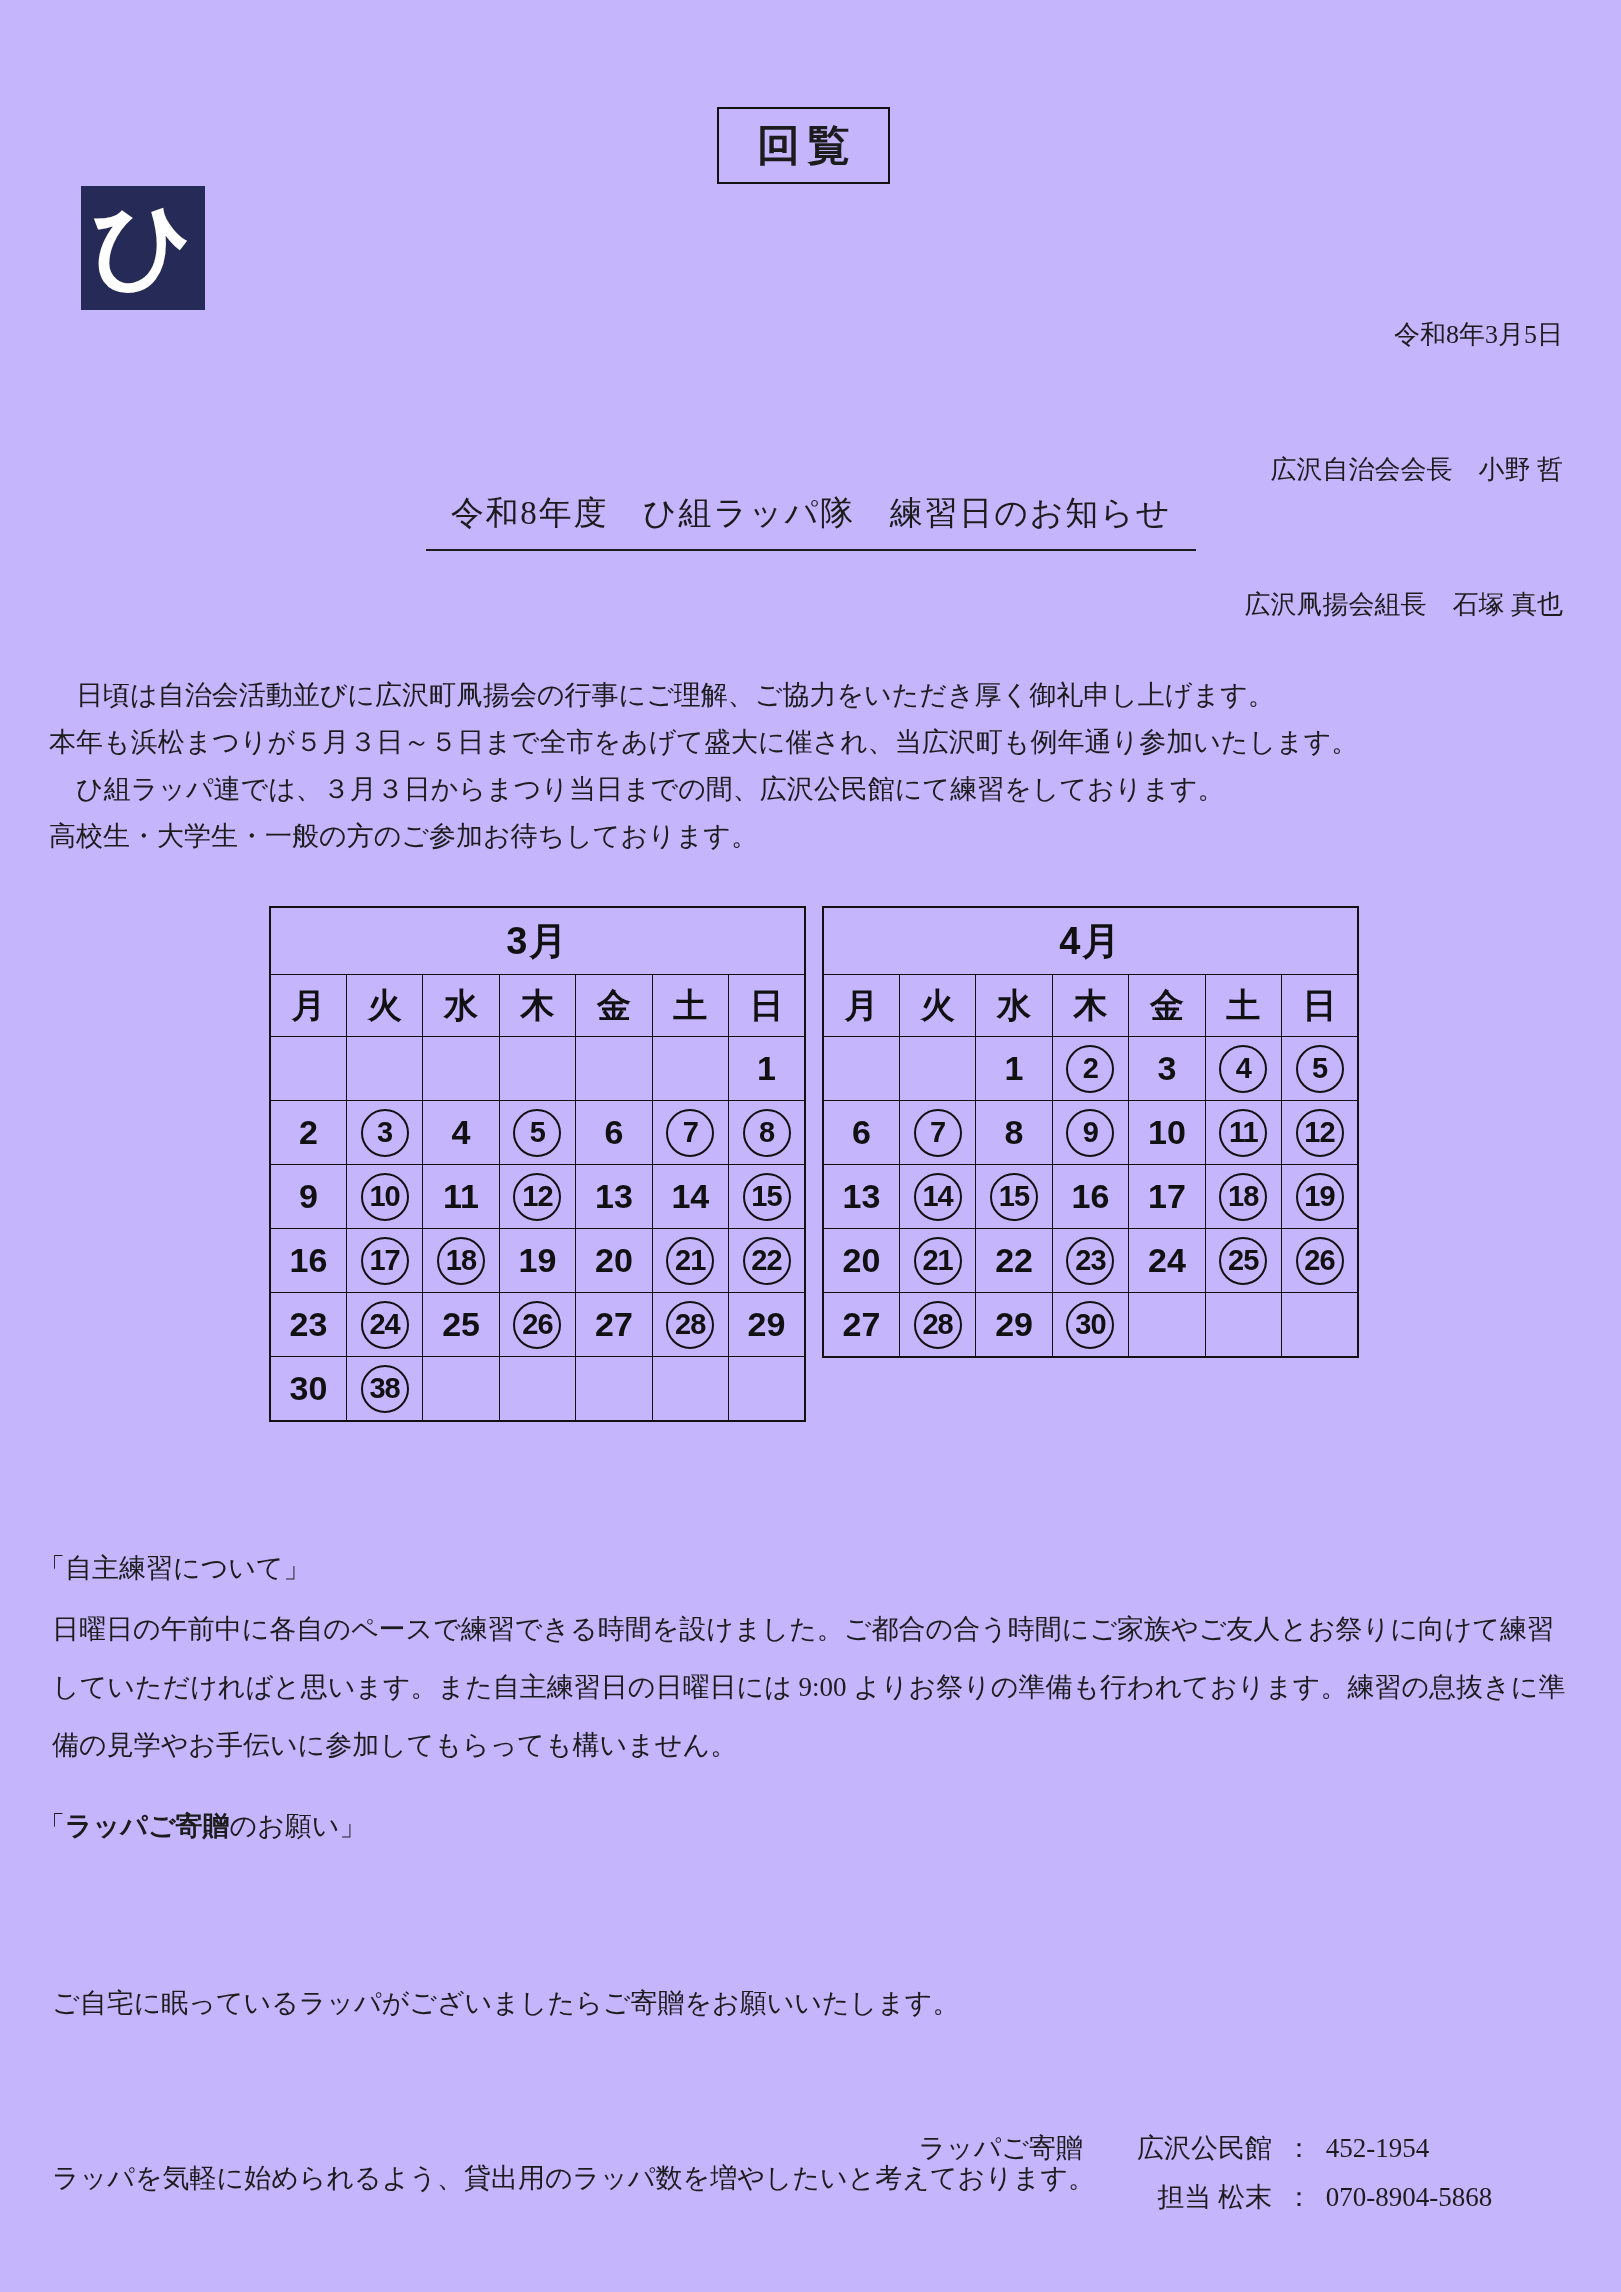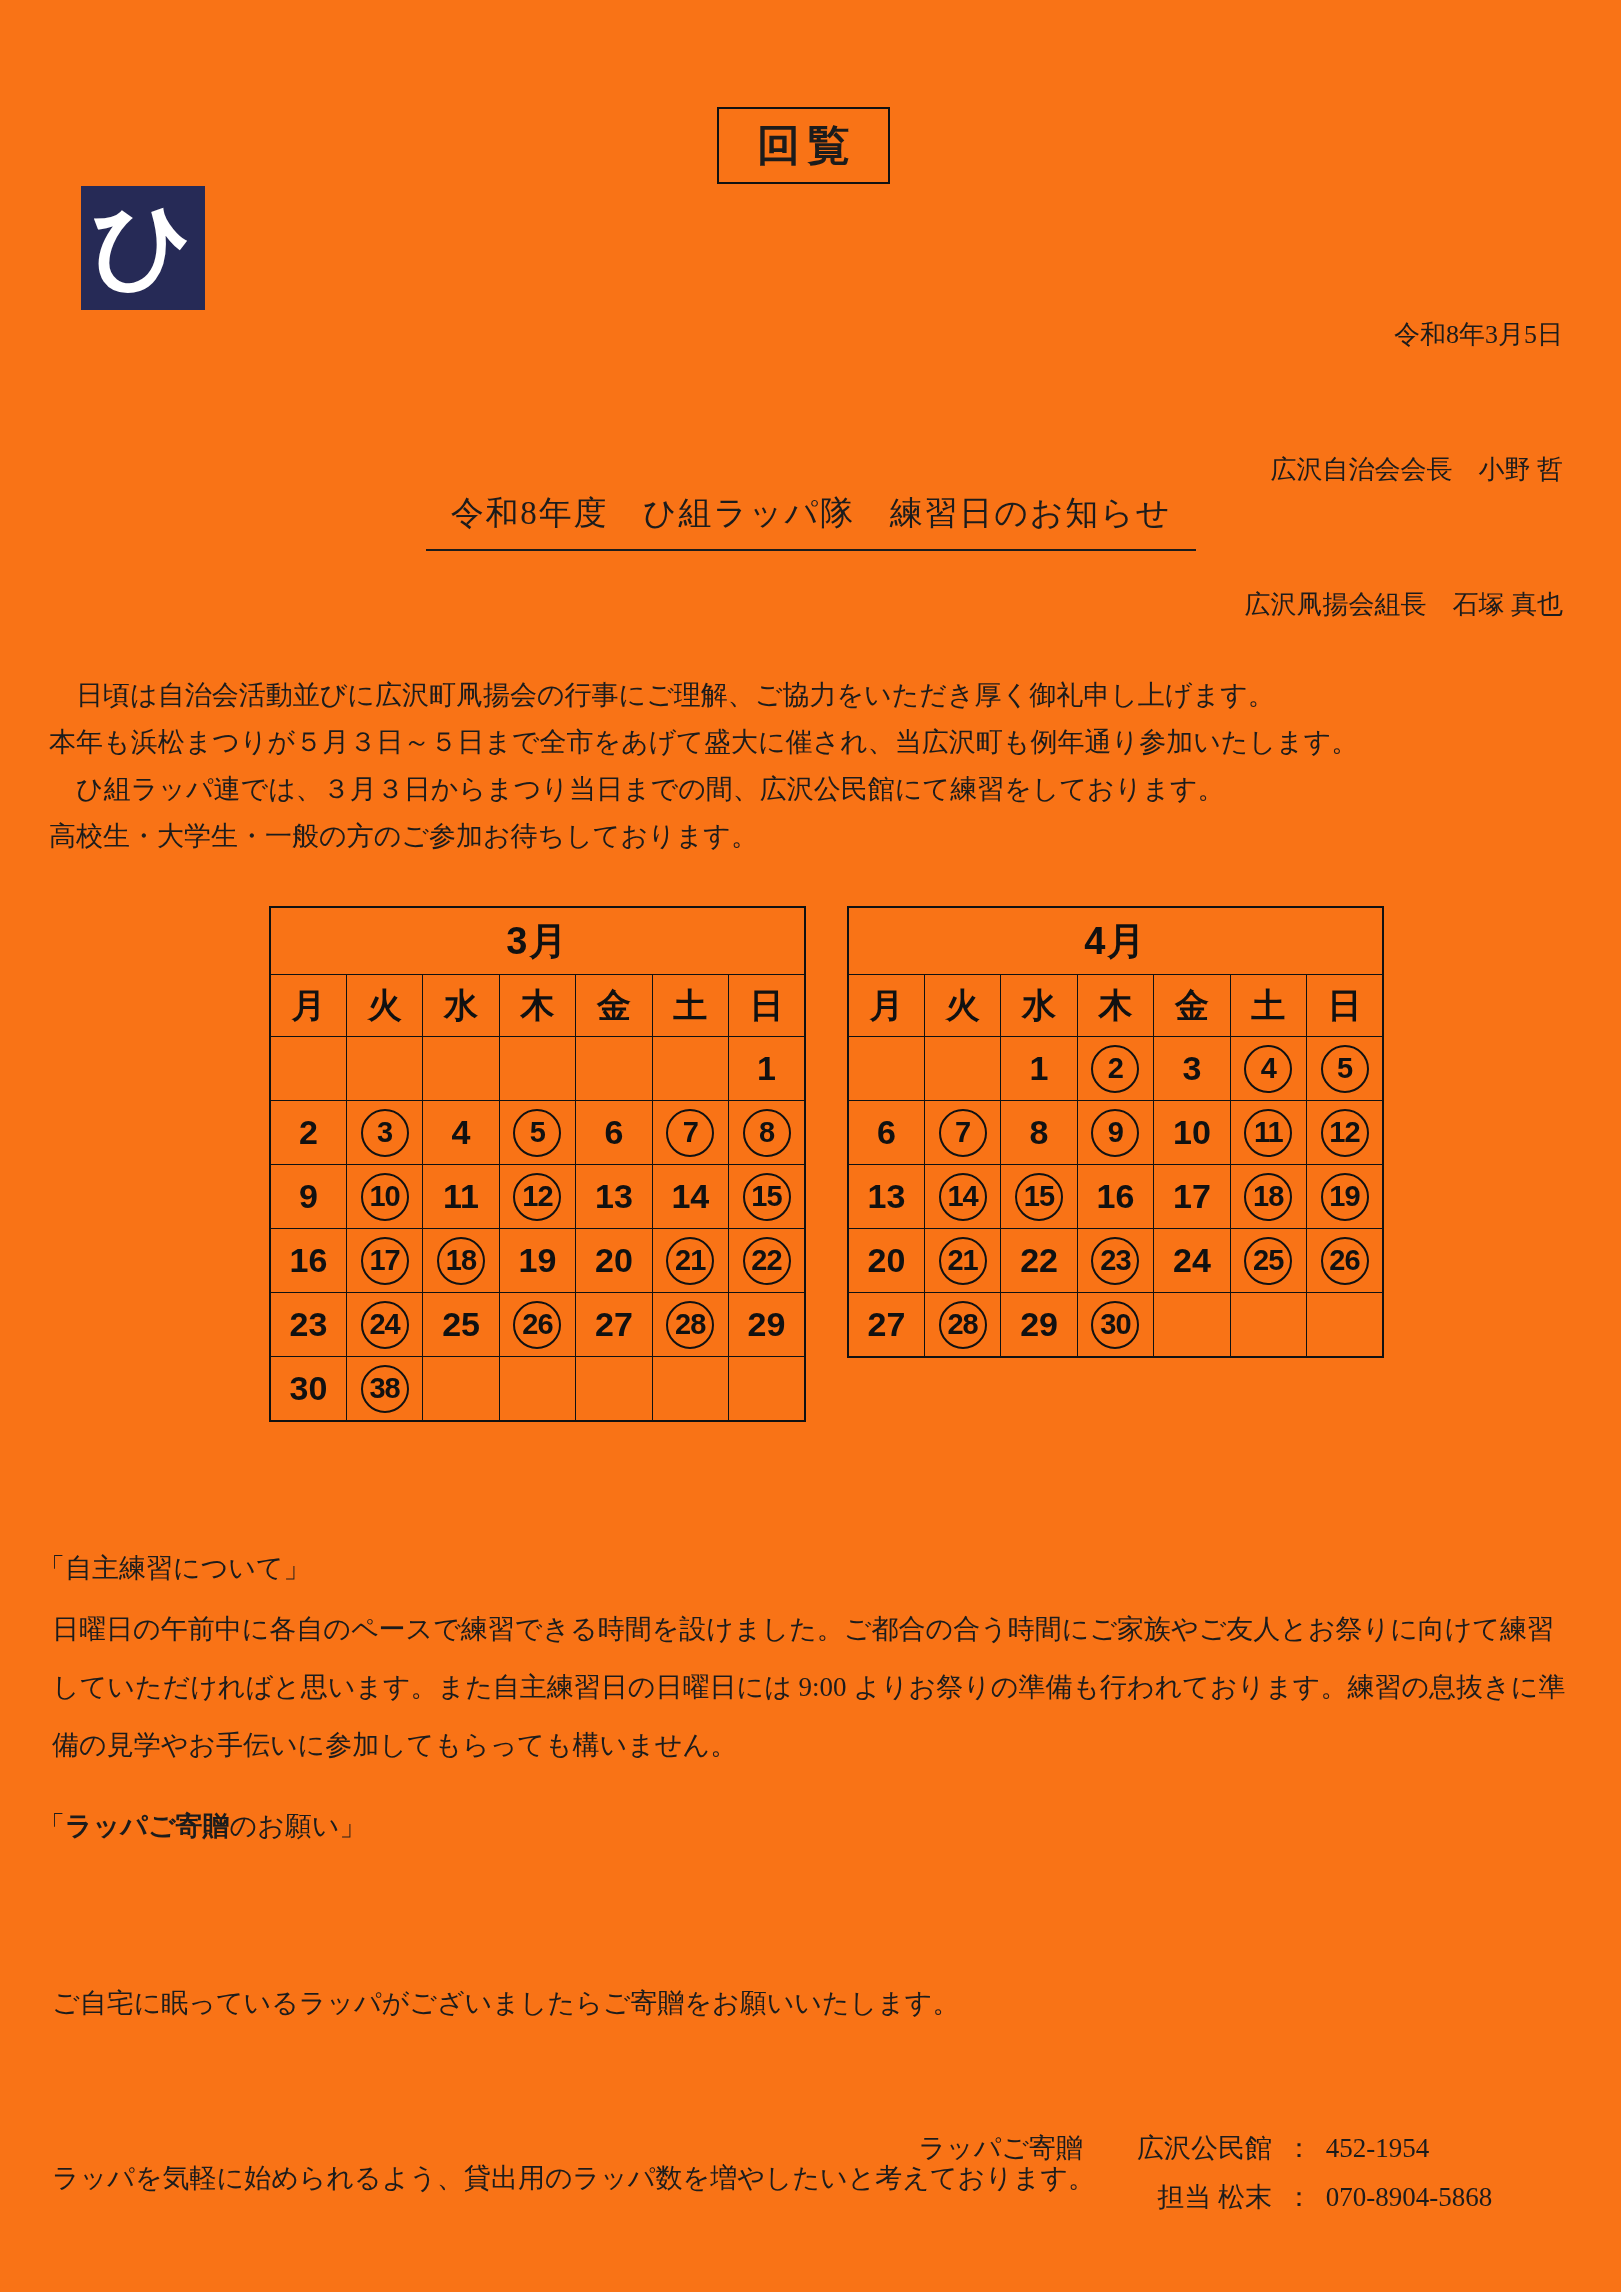--- a/index.html
+++ b/index.html
@@ -1,18 +1,18 @@
 <!DOCTYPE html>
 <html lang="ja" style="font-size:14.3px"><head>
 <meta charset="utf-8">
 <style>
   html,body { margin:0; padding:0; background:#e8e8e8; }
   .page {
     position:relative; width:1622px; height:2293px; margin:0 auto;
-    background:#f97316; color:#1c1c1c;
+    background:#c4b5fd; color:#1c1c1c;
     font-family:"Liberation Serif","DejaVu Serif",serif;
     overflow:hidden;
   }
 
   
   .kairan-box {
     position:absolute; left:717px; top:107px; width:173px; height:77px;
     border:2.7px solid #111; box-sizing:border-box;
     display:flex; align-items:center; justify-content:center;
   }
@@ -40,21 +40,21 @@
   .title {
     display:inline-block; font-size:33px; font-weight:normal; letter-spacing:1.8px;
     padding:0 25px 12.5px 25px; border-bottom:2.7px solid #1c1c1c; white-space:pre-wrap;
   }
 
   
   .intro { position:absolute; left:49px; top:672px; width:1528px; font-size:27px; }
   .intro-line { line-height:47px; white-space:pre-wrap; }
 
   
-  .calendars { position:absolute; left:269px; top:906px; display:flex; gap:41px; align-items:flex-start; }
+  .calendars { position:absolute; left:269px; top:906px; display:flex; gap:16px; align-items:flex-start; }
   .cal-table {
     border-collapse:collapse; table-layout:fixed; width:537px;
     border:2.7px solid #111;
     font-family:"Liberation Sans","DejaVu Sans",sans-serif;
     font-weight:bold; text-align:center; color:#111;
   }
   .cal-table td, .cal-table th { border:1.8px solid #111; padding:0; }
   .cal-month { height:66px; font-size:38px; letter-spacing:1.8px; }
   .cal-wd    { height:61px; font-size:34px; }
   .cal-day   { height:63px; font-size:34px; }

